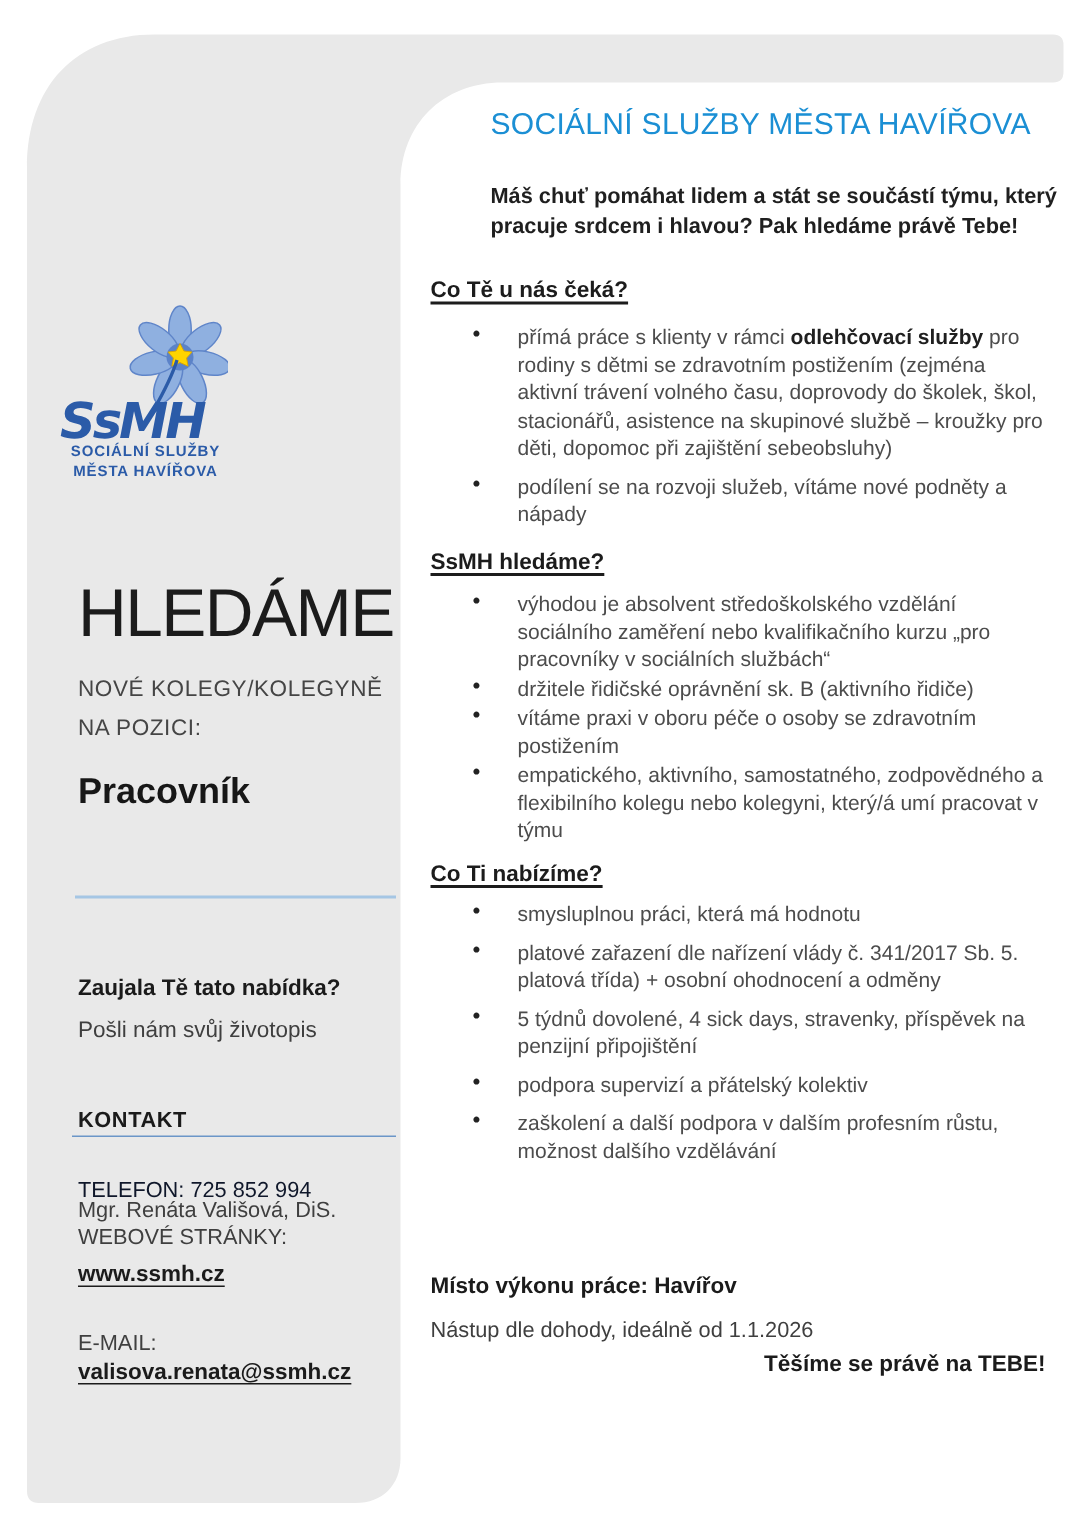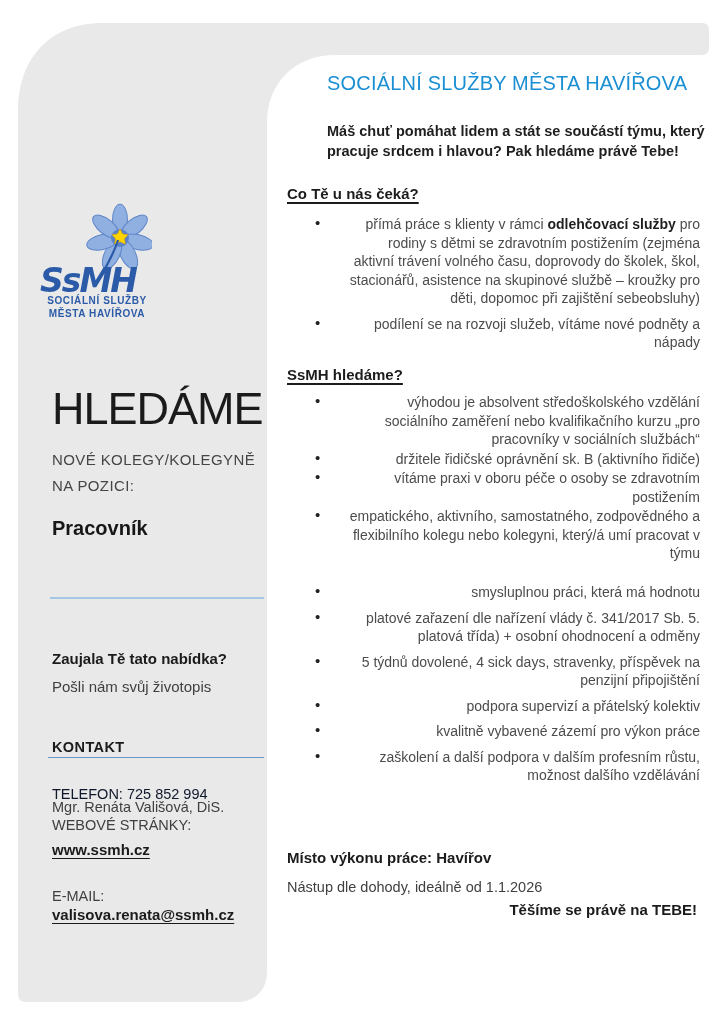--- a/index.html
+++ b/index.html
@@ -6,41 +6,41 @@
   body{width:724px;height:1024px;font-family:"Liberation Sans",sans-serif;}
   .page{position:relative;width:724px;height:1024px;background:#ffffff;overflow:hidden;}
   .bg-svg{position:absolute;left:0;top:0;}
 
   
   .abs{position:absolute;}
   .logo-svg{position:absolute;left:40px;top:200px;}
   .headline{left:52px;top:383px;font-size:45px;font-weight:400;letter-spacing:-1px;color:#1b1b1b;}
   .subline1{left:52px;top:451px;font-size:15px;color:#454545;letter-spacing:.4px;}
   .subline2{left:52px;top:477px;font-size:15px;color:#454545;letter-spacing:.4px;}
-  .position{left:52px;top:515px;font-size:20px;font-weight:700;line-height:26px;color:#171717;}
+  .position{left:52px;top:515px;font-size:24px;font-weight:700;line-height:26px;color:#171717;}
   .divider1{left:50px;top:597px;width:214px;height:2px;background:#a5c6e4;}
   .ctaq{left:52px;top:650px;font-size:15px;font-weight:700;color:#1b1b1b;}
   .ctaa{left:52px;top:678px;font-size:15px;color:#3f3f3f;}
   .kontakt{left:52px;top:739px;font-size:14.5px;font-weight:700;letter-spacing:.4px;color:#1b1b1b;}
   .krule{left:48px;top:757px;width:216px;height:1px;background:#6b96c8;}
   .cname{left:52px;top:767px;font-size:14.5px;color:#3f3f3f;margin-top:32px;}
   .cphone{left:52px;top:786px;font-size:14.5px;color:#0f172a;}
   .weblabel{left:52px;top:817px;font-size:14.5px;color:#3f3f3f;}
   .weburl{left:52px;top:841px;font-size:15px;font-weight:700;color:#1b1b1b;text-decoration:underline;text-underline-offset:3px;cursor:pointer;}
   .emaillabel{left:52px;top:888px;font-size:14.5px;color:#3f3f3f;}
   .email{left:52px;top:906px;font-size:15px;font-weight:700;color:#1b1b1b;text-decoration:underline;text-underline-offset:3px;cursor:pointer;}
 
   
   .orgtitle{left:327px;top:72px;font-size:20px;font-weight:400;color:#1b8fd4;letter-spacing:.2px;}
   .intro{left:327px;top:121px;font-size:14.5px;font-weight:700;color:#1f1f1f;line-height:20px;}
   .intro span{display:block;}
   .sec{position:absolute;left:287px;width:413px;}
   .sec1{top:185px;} .sec2{top:366px;} .sec3{top:574px;}
   .sec-heading{font-size:15px;font-weight:700;color:#1c1c1c;text-decoration:underline;text-underline-offset:3px;text-decoration-thickness:1.5px;}
-  ul.blist{margin:13px 0 0 0;padding:0;list-style:none;text-align:right;}
+  ul.blist{margin:13px 0 0 0;padding:0;list-style:none;}
   .sec2 ul.blist{margin-top:10px;} .sec3 ul.blist{margin-top:9px;}
   ul.blist li{position:relative;padding-left:58px;font-size:14px;line-height:18.5px;color:#4c4c4c;}
   ul.blist li::before{content:"\2022";position:absolute;left:28px;top:-1px;color:#222222;font-size:15px;}
   ul.gap li{margin-bottom:7px;}
   ul.tight li{margin-bottom:1px;}
   ul.blist li b{color:#1f1f1f;}
   .floc{left:287px;top:849px;font-size:15px;font-weight:700;color:#1b1b1b;}
   .fdate{left:287px;top:879px;font-size:14.5px;color:#3f3f3f;}
   .fclose{left:287px;top:901px;width:410px;text-align:right;font-size:15px;font-weight:700;color:#1b1b1b;}
 </style>
@@ -127,26 +127,26 @@
       <div class="sec-heading">SsMH hledáme?</div>
       <ul class="blist tight">
         <li>výhodou je absolvent středoškolského vzdělání sociálního zaměření nebo kvalifikačního kurzu „pro pracovníky v sociálních službách“</li>
         <li>držitele řidičské oprávnění sk. B (aktivního řidiče)</li>
         <li>vítáme praxi v oboru péče o osoby se zdravotním postižením</li>
         <li>empatického, aktivního, samostatného, zodpovědného a flexibilního kolegu nebo kolegyni, který/á umí pracovat v týmu</li>
       </ul>
     </div>
 
     <div class="sec sec3">
+      <div class="sec-heading">Co Ti nabízíme?</div>
       <ul class="blist gap">
         <li>smysluplnou práci, která má hodnotu</li>
         <li>platové zařazení dle nařízení vlády č. 341/2017 Sb. 5. platová třída) + osobní ohodnocení a odměny</li>
         <li>5 týdnů dovolené, 4 sick days, stravenky, příspěvek na penzijní připojištění</li>
         <li>podpora supervizí a přátelský kolektiv</li>
-        <li>kvalitně vybavené zázemí pro výkon práce</li>
         <li>zaškolení a další podpora v dalším profesním růstu, možnost dalšího vzdělávání</li>
       </ul>
     </div>
 
     <div class="abs floc">Místo výkonu práce: Havířov</div>
     <div class="abs fdate">Nástup dle dohody, ideálně od 1.1.2026</div>
     <div class="abs fclose">Těšíme se právě na TEBE!</div>
   </div>
 
 </div>

